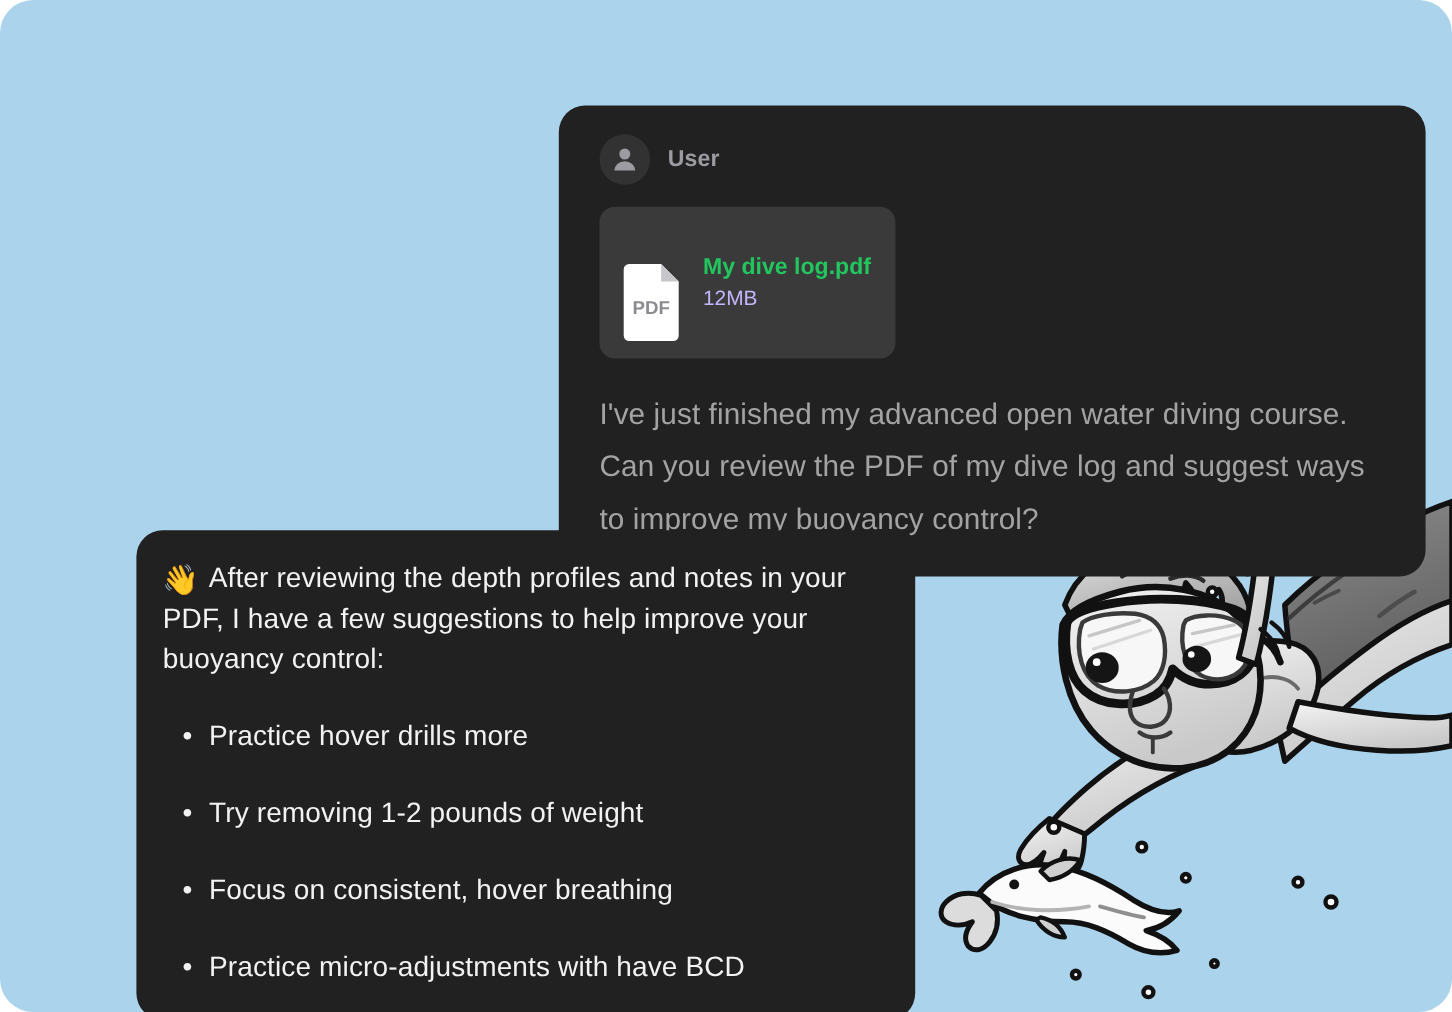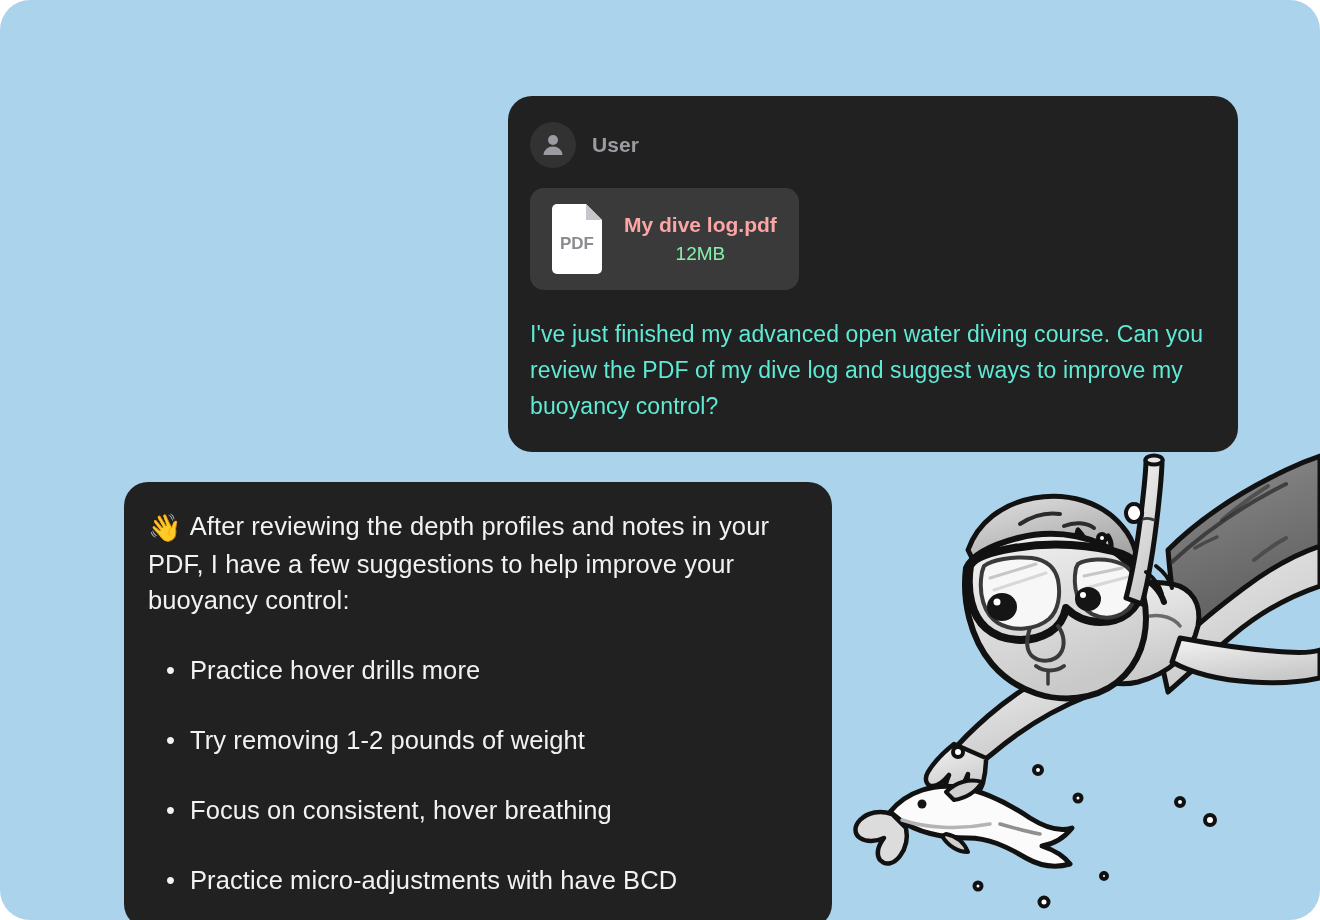--- a/index.html
+++ b/index.html
@@ -36,22 +36,22 @@
   
   .bubble {
     position: absolute;
     background: #212121;
     border-radius: 24px;
   }
 
   #user-bubble {
     left: 508px;
     top: 96px;
-    width: 730px;
-    padding: 26px 30px 28px 22px;
+    width: 788px;
+    padding: 26px 30px 28px 37px;
     box-sizing: border-box;
   }
 
   .user-head {
     display: flex;
     align-items: center;
     gap: 16px;
     margin-bottom: 20px;
   }
   .avatar {
@@ -74,39 +74,38 @@
 
   .attachment {
     display: inline-flex;
     align-items: center;
     gap: 18px;
     background: #3a3a3a;
     border-radius: 14px;
     padding: 16px 22px 16px 18px;
     margin-bottom: 26px;
   }
-  .pdf-icon { width: 58px; height: 70px; flex: none; }
+  .pdf-icon { width: 58px; height: 70px; flex: none; margin-top: 36px; }
   .pdf-icon svg { display: block; }
   .att-meta { display: flex; flex-direction: column; gap: 6px; }
   .att-name {
-    color: #fca5a5;
+    color: #22c55e;
     font-size: 21px;
     font-weight: bold;
     white-space: nowrap;
   }
   .att-size {
-    color: #86efac;
+    color: #c4b5fd;
     font-size: 19px;
-    text-align: center;
   }
 
   .msg-text {
-    color: #5eead4;
-    font-size: 23px;
-    line-height: 36px;
+    color: #a3a3a3;
+    font-size: 27px;
+    line-height: 48px;
     letter-spacing: 0.1px;
   }
 
   #assistant-bubble {
     left: 124px;
     top: 482px;
     width: 708px;
     padding: 26px 30px 30px 24px;
     box-sizing: border-box;
   }

